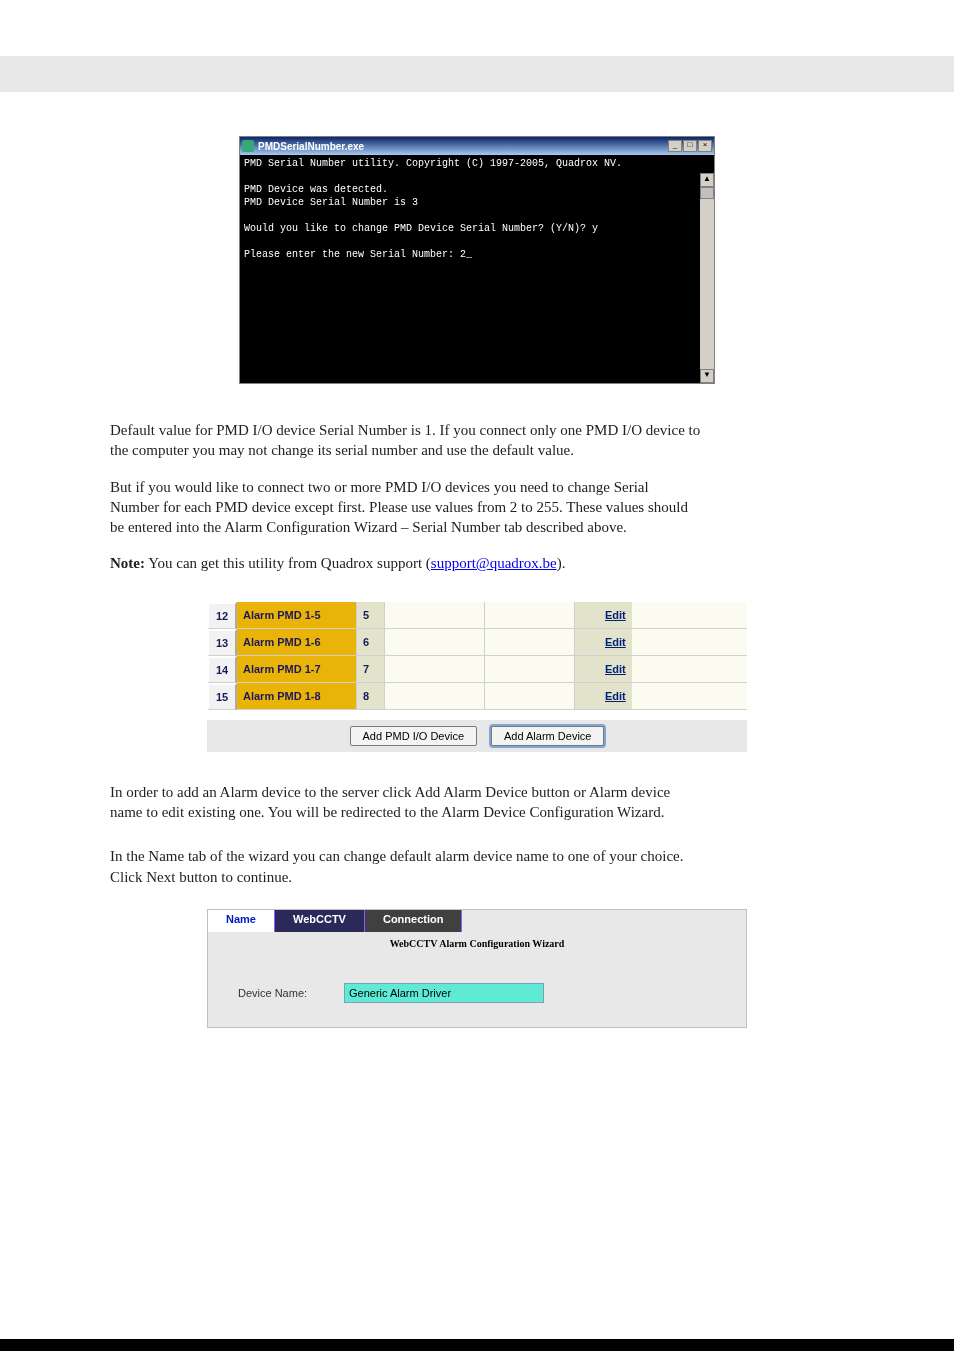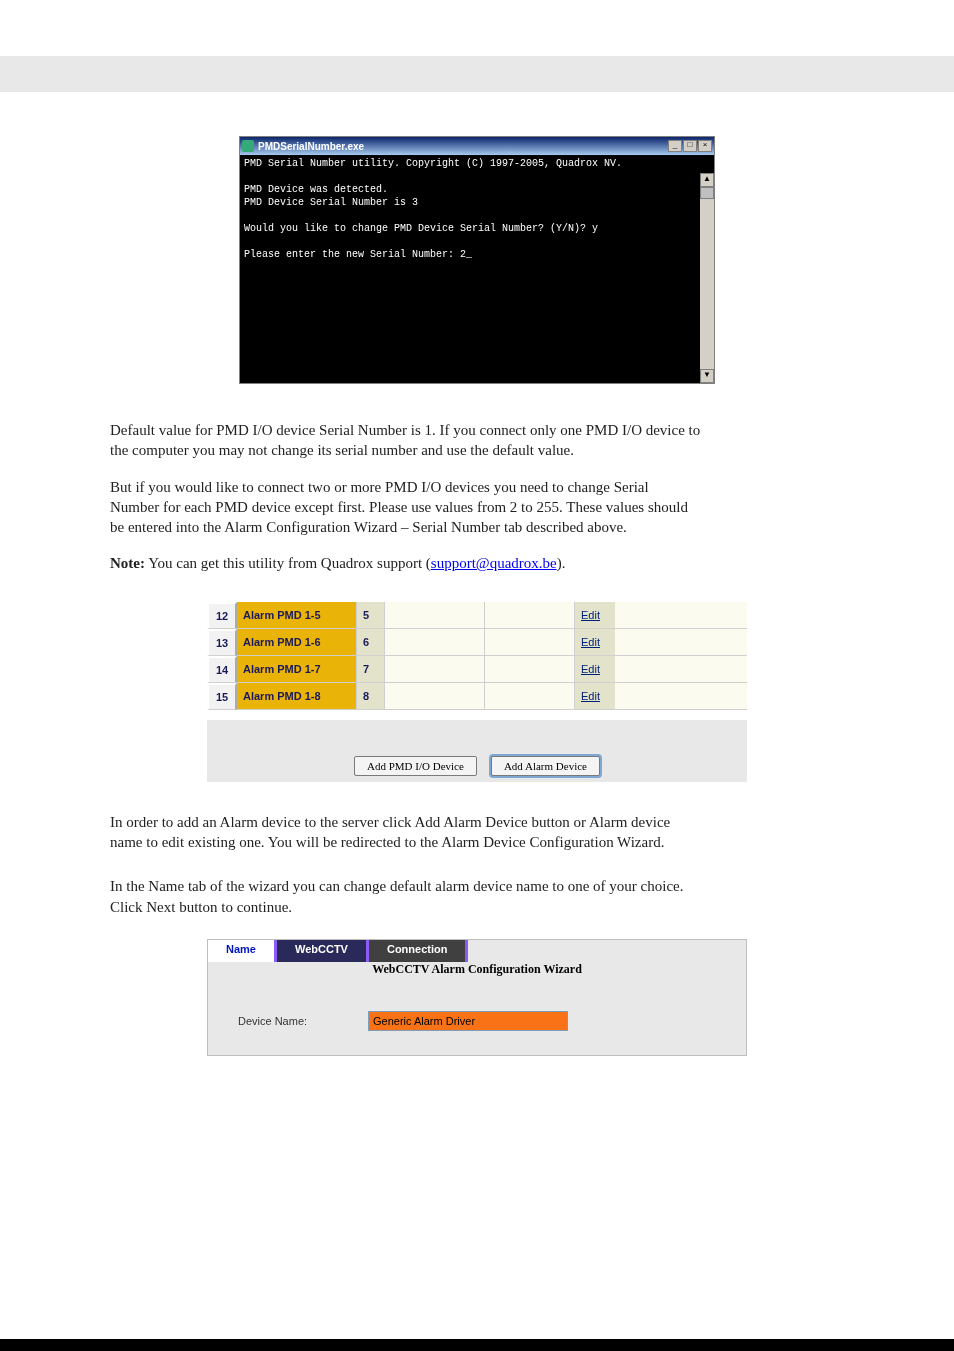--- a/index.html
+++ b/index.html
@@ -27,39 +27,39 @@
   .note { font-size: 15px; }
 
   .pmd-table { width: 540px; margin: 28px auto 0 auto; border-collapse: separate; border-spacing: 0; font-family: Arial, sans-serif; font-size: 11px; }
   .pmd-table td { height: 27px; border-bottom: 1px solid #d0d0d0; padding: 0 6px; vertical-align: middle; }
   .col-idx { width: 30px; text-align: center; background: #f2f2f2; border: 2px outset #fff; font-weight: bold; color: #1a1a5a; }
   .col-name { width: 120px; background: #eab308; font-weight: bold; color: #1a1a5a; border-right: 1px solid #d0d0d0; }
   .col-num { width: 28px; background: #e3e3cb; color: #1a1a5a; font-weight: bold; border-right: 1px solid #d0d0d0; }
   .col-empty { width: 100px; background: #fbfbf0; border-right: 1px solid #d0d0d0; }
   .col-empty2 { width: 90px; background: #fbfbf0; border-right: 1px solid #d0d0d0; }
   .col-edit { width: 40px; background: #e3e3cb; text-align: left; }
-  .col-edit a { color: #00217a; text-decoration: underline; font-weight: normal; }
+  .col-edit a { color: #00217a; text-decoration: underline; font-weight: bold; margin-left: 24px; }
   .col-tail { background: #fbfbf0; }
   .button-row { margin-top: 10px; display: flex; justify-content: center; gap: 14px; padding: 6px 0; background: #e8e8e8; }
-  .ui-btn { font-family: Liberation Serif, serif; font-size: 11px; background: #f4f4f4; border: 1px solid #7a7a7a; padding: 3px 12px; border-radius: 2px; box-shadow: 0 0 0 2px #7fa7d4; margin-top: 30px; }
+  .ui-btn { font-family: Liberation Sans, sans-serif; font-size: 11px; background: #f4f4f4; border: 1px solid #7a7a7a; padding: 3px 12px; border-radius: 2px; box-shadow: 0 0 0 2px #7fa7d4; }
   .ui-btn.plain { box-shadow: none; }
 
   .body-text2 { font-size: 15px; line-height: 1.35; margin-top: 30px; color: #222; }
   .body-text2 p { margin-bottom: 4px; }
 
   .wizard { width: 540px; margin: 22px auto 0 auto; font-family: Arial, sans-serif; font-size: 11px; background: #e8e8e8; border: 1px solid #c0c0c0; padding-bottom: 24px; }
   .wizard-tabs { display: flex; height: 22px; }
-  .wizard-tab { padding: 3px 18px; font-weight: bold; background: #d7e0c0; border-right: 3px solid #8b5cf6; color: #1a1a5a; text-align: center; }
+  .wizard-tab { padding: 3px 18px; font-weight: bold; background: #d7e0c0; border-right: 1px solid #8b5cf6; color: #1a1a5a; text-align: center; }
   .wizard-tab.active { background: #fff; color: #0016c0; }
   .wizard-tab.disconnected { background: #404040; color: #fff; }
   .wizard-tab.dark { background: #2a2a5a; color: #fff; }
-  .wizard-title { text-align: center; font-weight: bold; font-size: 12px; color: #000; font-family: "Times New Roman", serif; }
+  .wizard-title { text-align: center; font-weight: bold; font-size: 10px; margin-top: 6px; color: #000; font-family: "Times New Roman", serif; }
   .wizard-row { display: flex; align-items: center; margin-top: 34px; padding-left: 30px; }
-  .wizard-label { width: 130px; font-size: 11px; color: #333; }
-  .wizard-input { width: 200px; height: 20px; border: 1px solid #7f9db9; padding: 0 4px; font-size: 11px; background: #f97316; }
+  .wizard-label { width: 106px; font-size: 11px; color: #333; }
+  .wizard-input { width: 200px; height: 20px; border: 1px solid #7f9db9; padding: 0 4px; font-size: 11px; background: #5eead4; }
 
   .footer-bar { width: 100%; height: 40px; background: #000; position: absolute; bottom: 28px; left: 0; }
 </style>
 </head>
 <body>
 
 <div class="page">
   <div class="header-bar"></div>
 
   <div class="content">

